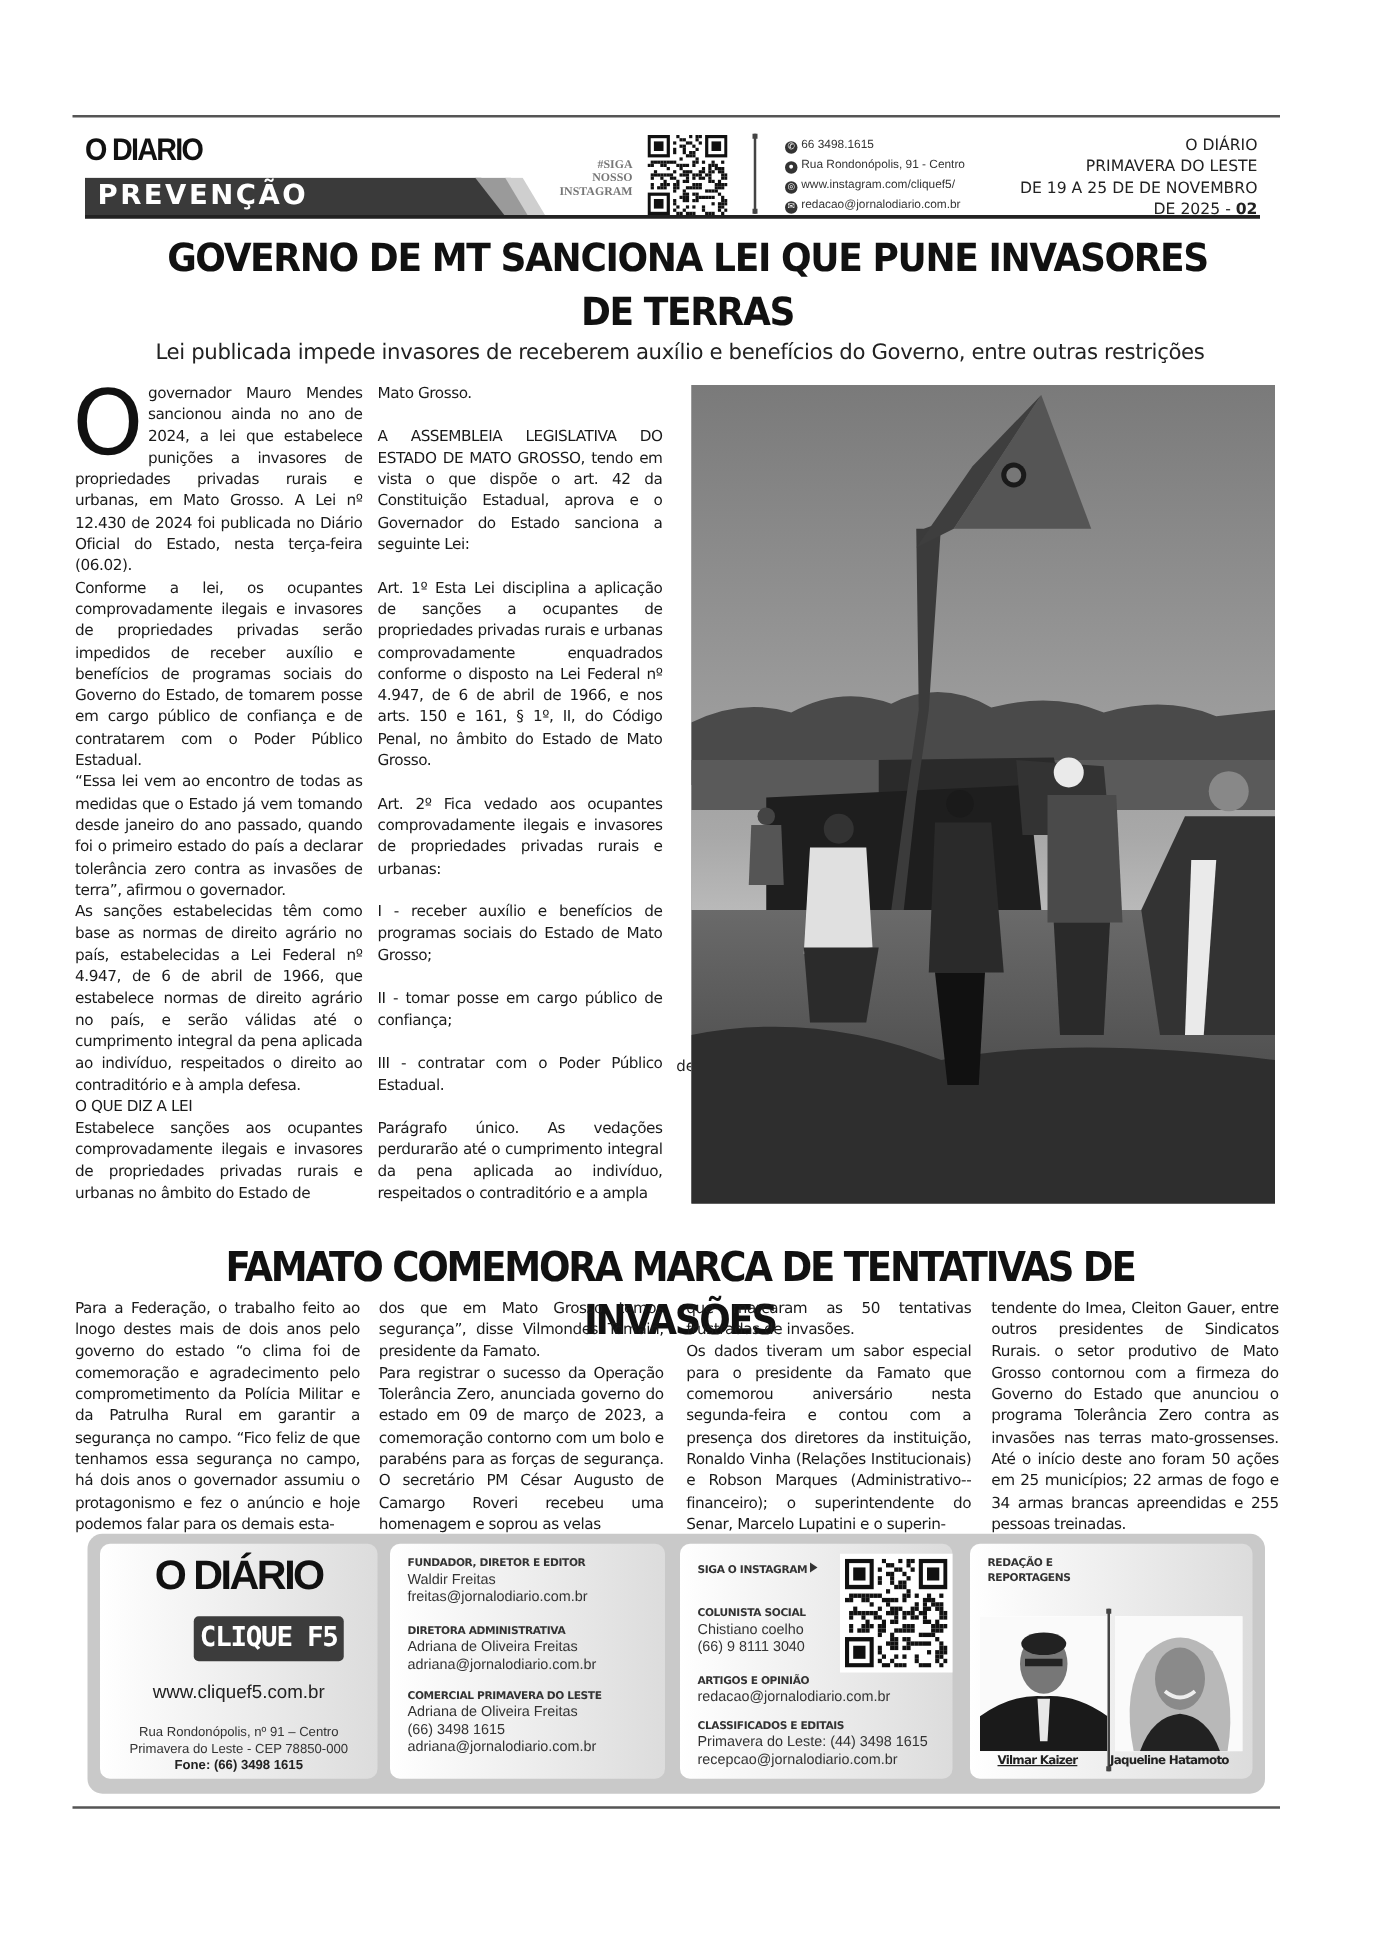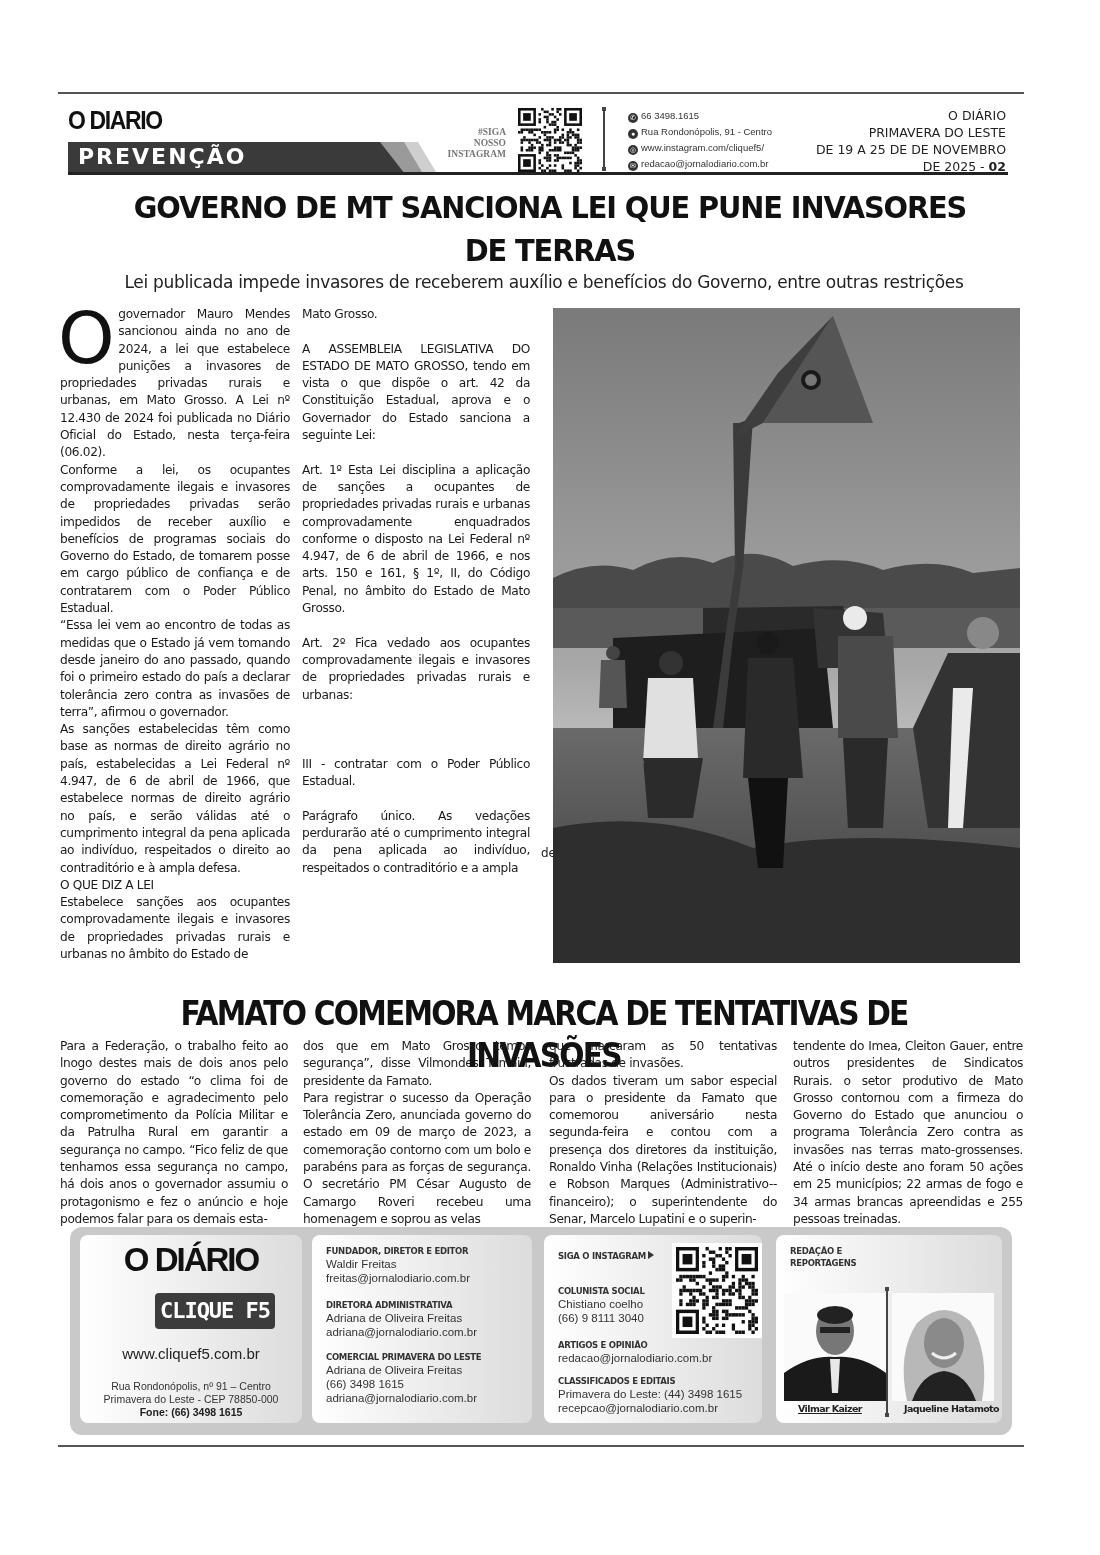--- a/index.html
+++ b/index.html
@@ -76,21 +76,21 @@
   .qr-mast { position: absolute; left: 128px; top: 8px; width: 90px; height: 95px; background: #fff; padding: 4px; }
 
   .arrow { display: inline-block; width: 0; height: 0; border-left: 6px solid #333; border-top: 4px solid transparent; border-bottom: 4px solid transparent; margin-left: 2px; vertical-align: 0px; }
 
   .person { position: absolute; top: 58px; width: 102px; height: 108px; overflow: hidden; background: #fff; }
   .person svg { width: 100%; height: 100%; display: block; }
   .person1 { left: 8px; }
   .person2 { left: 116px; }
   .person-name { position: absolute; top: 168px; font-family: "DejaVu Sans", sans-serif; font-weight: bold; font-size: 9.5px; letter-spacing: -0.6px; color: #222; }
   .pn1 { left: 22px; text-decoration: underline; }
-  .pn2 { left: 128px; }
+  .pn2 { left: 112px; }
   .p-divider { position: absolute; left: 110px; top: 52px; width: 2px; height: 130px; background: #444; }
   .p-divider::before, .p-divider::after { content: ""; position: absolute; left: -1px; width: 4px; height: 4px; background: #444; }
   .p-divider::before { top: 0; } .p-divider::after { bottom: 0; }
 </style>
 </head>
 <body>
 
 <div class="rule" style="top:92px;"></div>
 
 <div class="logo-top">O DIARIO</div>
@@ -332,21 +332,23 @@
 
 <div class="col col2">
   <p>Mato Grosso.</p>
   <div class="gap"></div>
   <p>A ASSEMBLEIA LEGISLATIVA DO ESTADO DE MATO GROSSO, tendo em vista o que dispõe o art. 42 da Constituição Estadual, aprova e o Governador do Estado sanciona a seguinte Lei:</p>
   <div class="gap"></div>
   <p>Art. 1º Esta Lei disciplina a aplicação de sanções a ocupantes de propriedades privadas rurais e urbanas comprovadamente enquadrados conforme o disposto na Lei Federal nº 4.947, de 6 de abril de 1966, e nos arts. 150 e 161, § 1º, II, do Código Penal, no âmbito do Estado de Mato Grosso.</p>
   <div class="gap"></div>
   <p>Art. 2º Fica vedado aos ocupantes comprovadamente ilegais e invasores de propriedades privadas rurais e urbanas:</p>
   <div class="gap"></div>
+  <p>I - receber auxílio e benefícios de programas sociais do Estado de Mato Grosso;</p>
   <div class="gap"></div>
+  <p>II - tomar posse em cargo público de confiança;</p>
   <div class="gap"></div>
   <p>III - contratar com o Poder Público Estadual.</p>
   <div class="gap"></div>
   <p>Parágrafo único. As vedações perdurarão até o cumprimento integral da pena aplicada ao indivíduo, respeitados o contraditório e a ampla</p>
 </div>
 
 <div class="stray">de</div>
 
 <div class="photo" aria-label="Pessoas em acampamento com bandeira hasteada em mastro de madeira">
   <svg viewBox="0 0 467 655" preserveAspectRatio="none">

